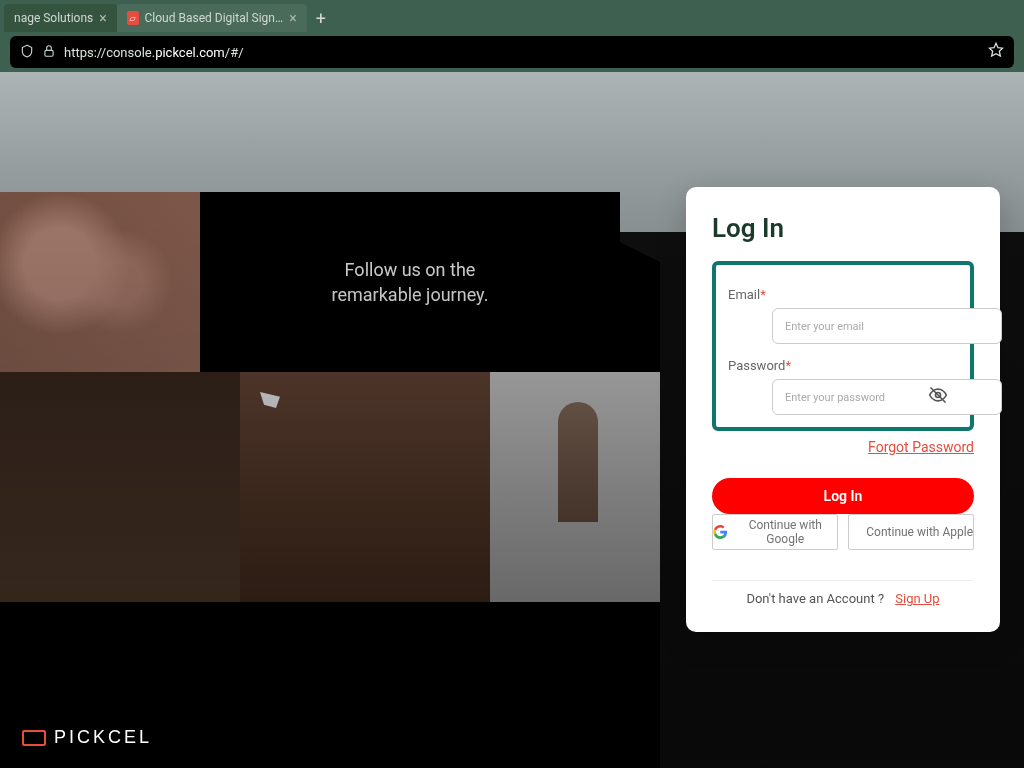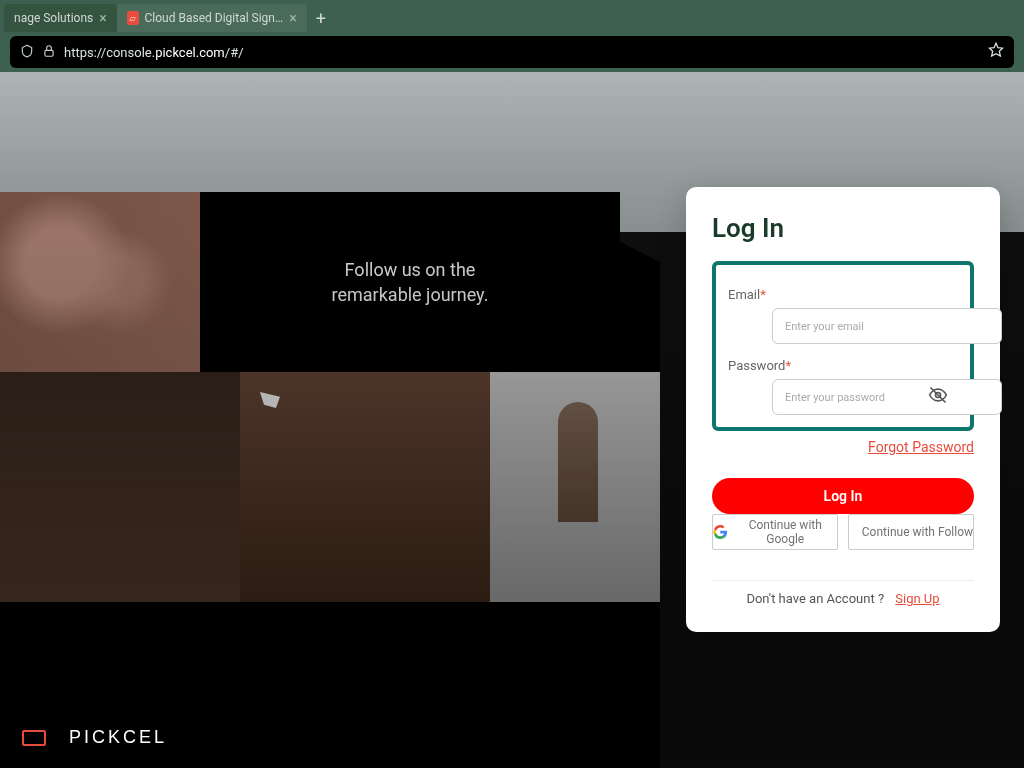--- a/index.html
+++ b/index.html
@@ -34,21 +34,21 @@
 .screen2 { width:420px; height:180px; background:#000; display:flex; align-items:center; justify-content:center; }
 .screen2-text { color:#fff; text-align:center; font-size:18px; line-height:1.4; }
 .screen3 { width:240px; height:230px; background:linear-gradient(#3a2a20,#5a4030); }
 .screen4 { width:250px; height:230px; background:linear-gradient(#6a4838,#4a3020); position:relative; }
 .screen4::before{content:"";position:absolute;top:20px;left:20px;width:20px;height:16px;background:#fff;clip-path:polygon(0 0,100% 30%,80% 100%,20% 80%);}
 .screen5 { width:170px; height:230px; background:linear-gradient(#d0d0d0,#b0b0b0); position:relative; }
 .screen5::after{content:"";position:absolute;top:30px;left:40%;width:40px;height:120px;background:linear-gradient(#8a7060,#6a5040);border-radius:20px 20px 0 0;}
 .overlay { position:absolute; inset:0; background:linear-gradient(rgba(0,0,0,0.1),rgba(0,0,0,0.5)); }
 
 
-.logo { position:absolute; bottom:20px; left:22px; display:flex; align-items:center; gap:23px; }
+.logo { position:absolute; bottom:20px; left:22px; display:flex; align-items:center; gap:8px; }
 .logo-icon { width:24px; height:16px; border:2px solid #e74c3c; border-radius:2px; }
 .logo-text { color:#fff; font-size:18px; font-weight:400; letter-spacing:3px; font-family:'Arial',sans-serif; }
 
 
 .login-card { position:absolute; top:115px; right:24px; width:314px; background:#fff; border-radius:10px; padding:26px; box-shadow:0 8px 30px rgba(0,0,0,0.2); }
 .login-title { font-size:26px; font-weight:600; color:#1a3a2a; margin-bottom:18px; }
 .form-box { border:4px solid #0f766e; padding:22px 12px 12px; border-radius:6px; }
 .field { margin-bottom:14px; }
 .field:last-child { margin-bottom:0; }
 .field-label { font-size:13px; color:#666; margin-bottom:6px; display:block; }
@@ -174,21 +174,21 @@
         <svg class="google-icon" viewBox="0 0 48 48">
             <path fill="#EA4335" d="M24 9.5c3.9 0 6.6 1.7 8.1 3.1l5.9-5.9C34.4 3.3 29.7 1 24 1 14.8 1 6.9 6.6 3.3 14.7l6.9 5.4C11.9 14 17.4 9.5 24 9.5z"></path>
             <path fill="#4285F4" d="M46.5 24.5c0-1.6-.1-3.1-.4-4.5H24v9h12.7c-.6 3-2.3 5.5-4.9 7.2l7.5 5.8C43.8 37.9 46.5 31.8 46.5 24.5z"></path>
             <path fill="#FBBC05" d="M10.2 28.1c-.5-1.3-.7-2.7-.7-4.1s.3-2.8.7-4.1l-6.9-5.4C1.8 17.9 1 20.9 1 24s.8 6.1 2.3 9.4l6.9-5.3z"></path>
             <path fill="#34A853" d="M24 47c6.2 0 11.4-2 15.2-5.5l-7.5-5.8c-2 1.4-4.7 2.3-7.7 2.3-6.6 0-12.1-4.5-13.8-10.6l-6.9 5.3C6.9 41.4 14.8 47 24 47z"></path>
           </svg>
         <span>Continue with Google</span>
       </button>
       <button class="social-btn">
         <span class="apple-icon"></span>
-        <span>Continue with Follow</span>
+        <span>Continue with Apple</span>
       </button>
     </div>
 
     <div class="signup-row">
       <span>Don't have an Account ?</span>
       <a>Sign Up</a>
     </div>
   </div>
 </div>
 

